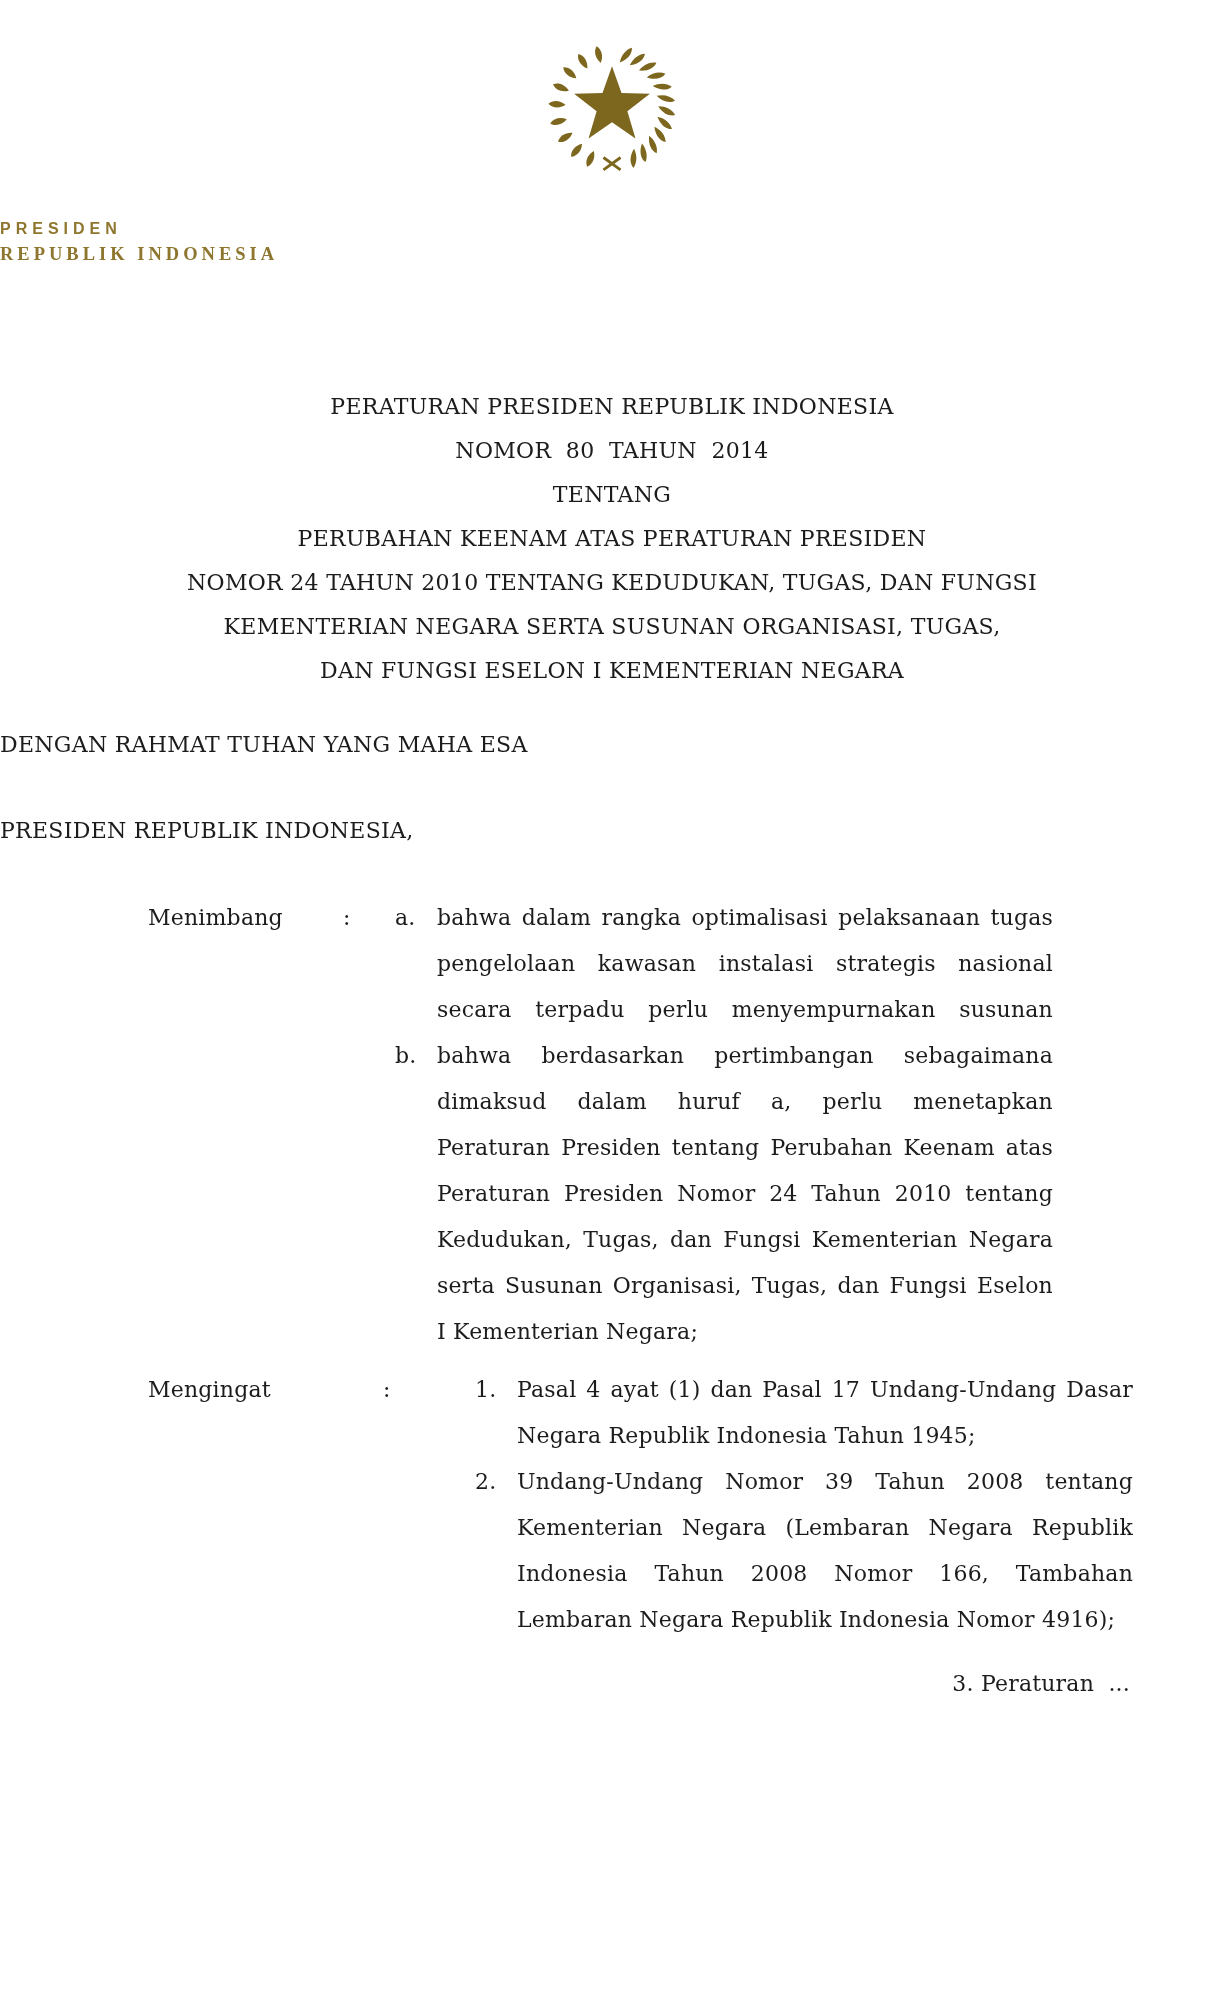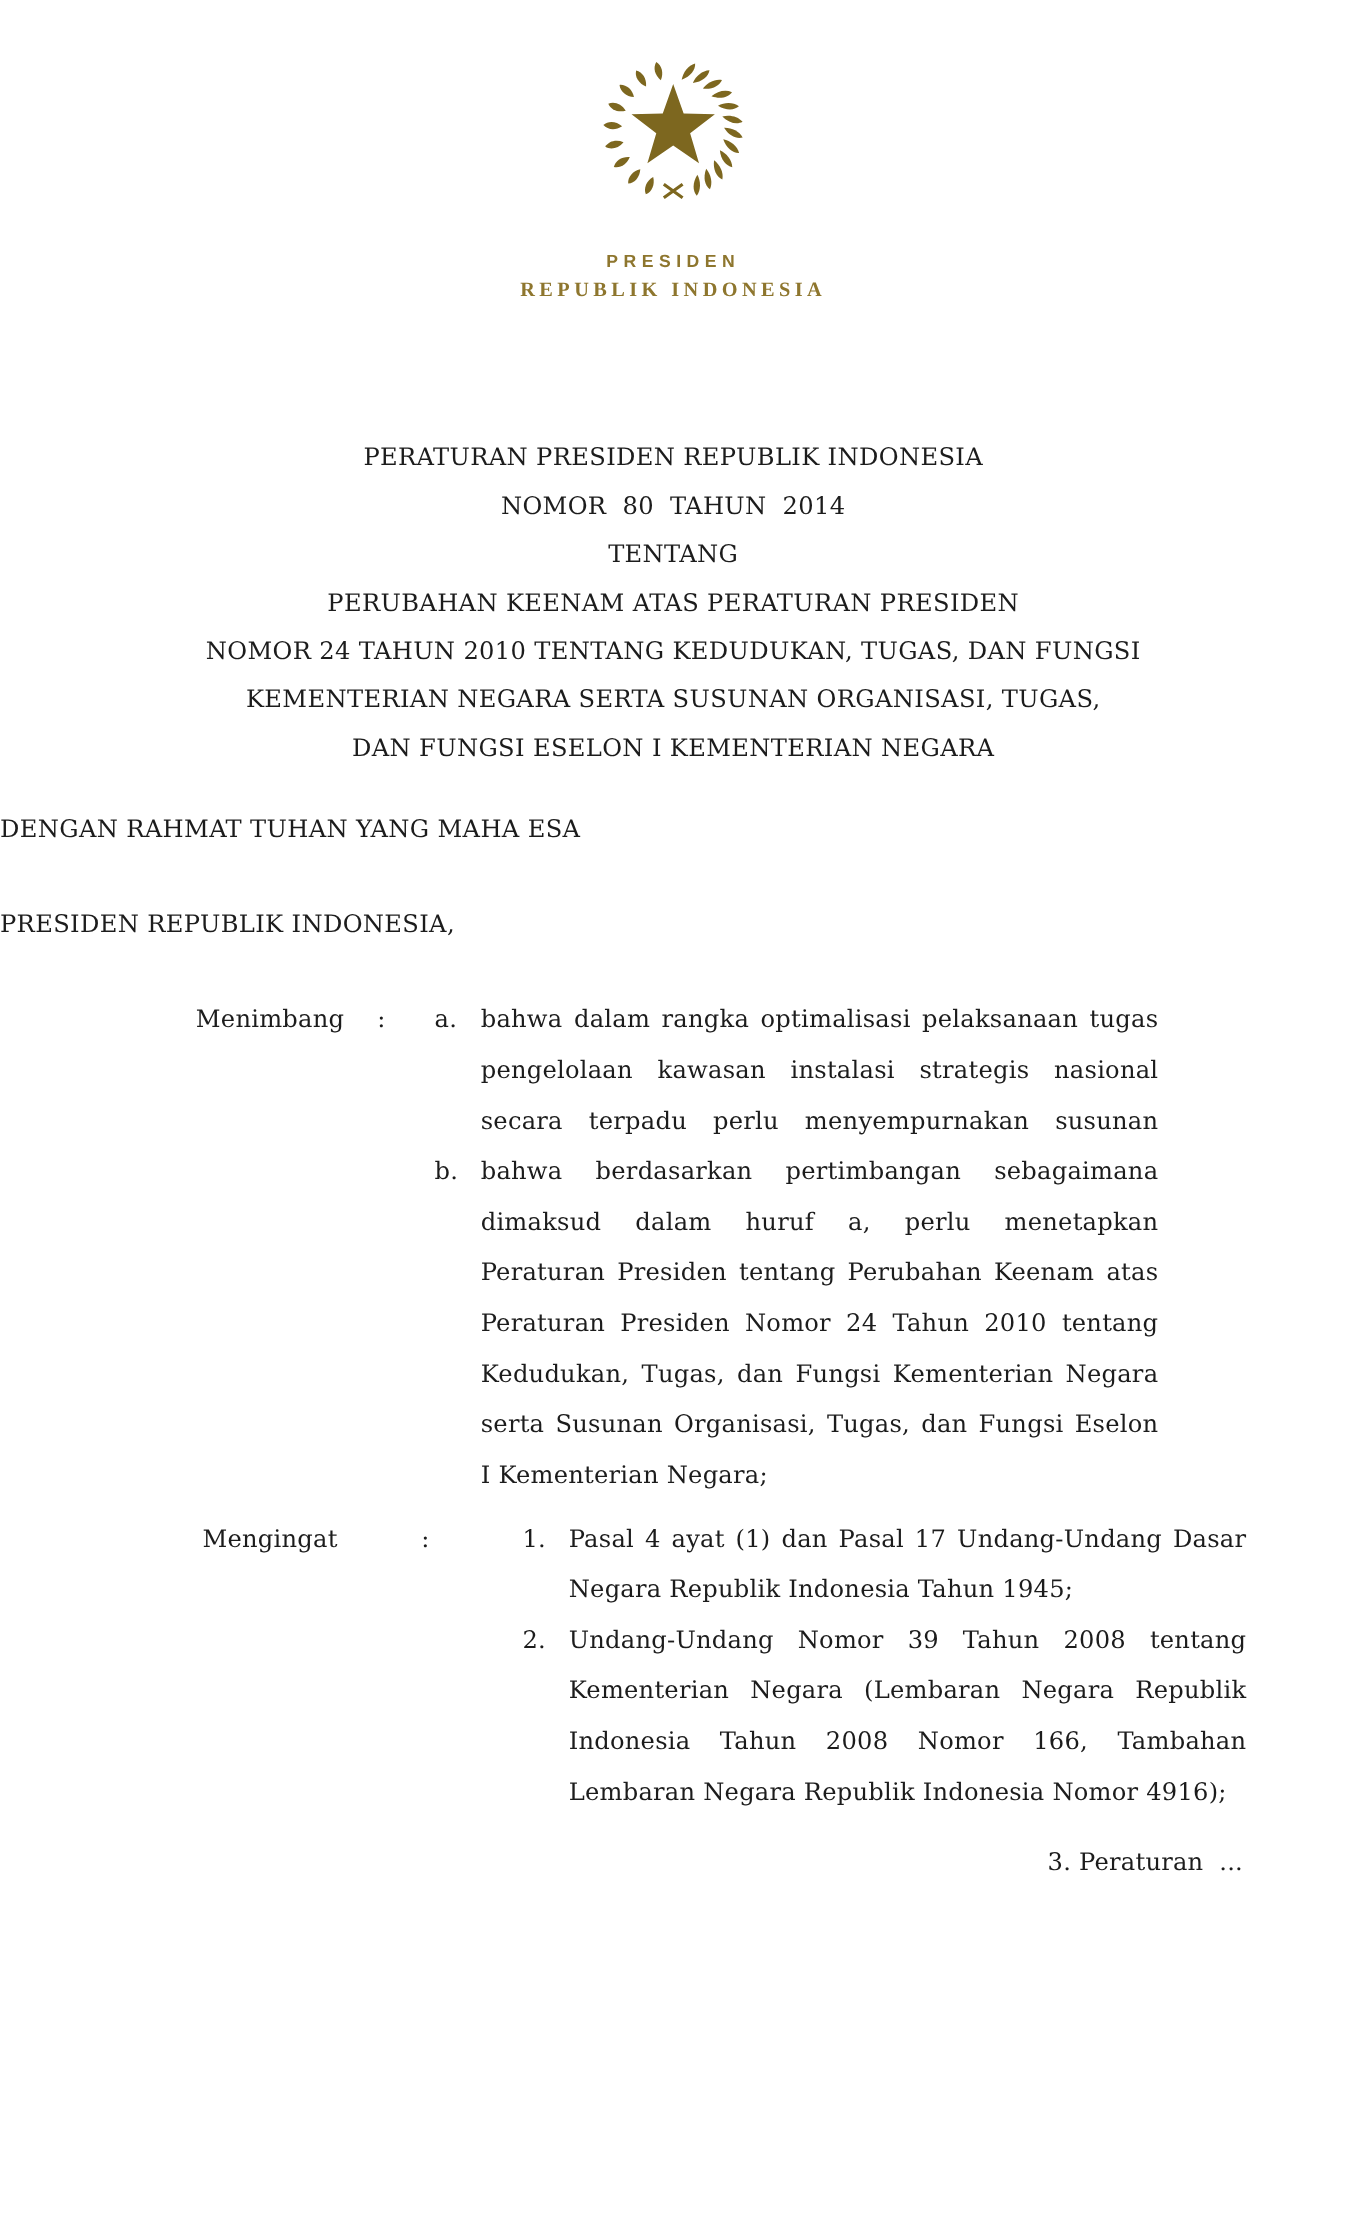--- a/index.html
+++ b/index.html
@@ -7,21 +7,21 @@
     position: relative;
     width: 1224px;
     height: 2016px;
     margin: 0 auto;
     background: #ffffff;
     color: #1c1c1c;
     font-family: "DejaVu Serif", "Liberation Serif", serif;
     overflow: hidden;
   }
   
-  .letterhead { padding-top: 44px; text-align: center; }
+  .letterhead { padding-top: 34px; text-align: left; }
   .emblem { display: block; margin: 0 auto; }
   .lh-presiden {
     margin-top: 34px;
     font-family: "Liberation Sans", sans-serif;
     font-size: 16px;
     font-weight: bold;
     letter-spacing: 5px;
     color: #8e762e;
   }
   .lh-republik {
@@ -52,21 +52,21 @@
   .clause {
     display: flex;
     margin-left: 148px;
     width: 905px;
     font-size: 22px;
     line-height: 46px;
     letter-spacing: 0.2px;
   }
   .clause-considering { margin-top: 42px; }
   .clause-recalling   { margin-top: 12px; gap: 40px; }
-  .clabel  { width: 195px; flex: none; text-align: center; }
+  .clabel  { width: 195px; flex: none; }
   .ccolon  { width: 52px;  flex: none; }
   .clist   { flex: none; width: 658px; }
   .citem   { display: flex; }
   .cmarker { width: 42px; flex: none; }
   .clines  { width: 616px; flex: none; }
   .jline {
     display: block;
     text-align: justify;
     text-align-last: justify;
   }

